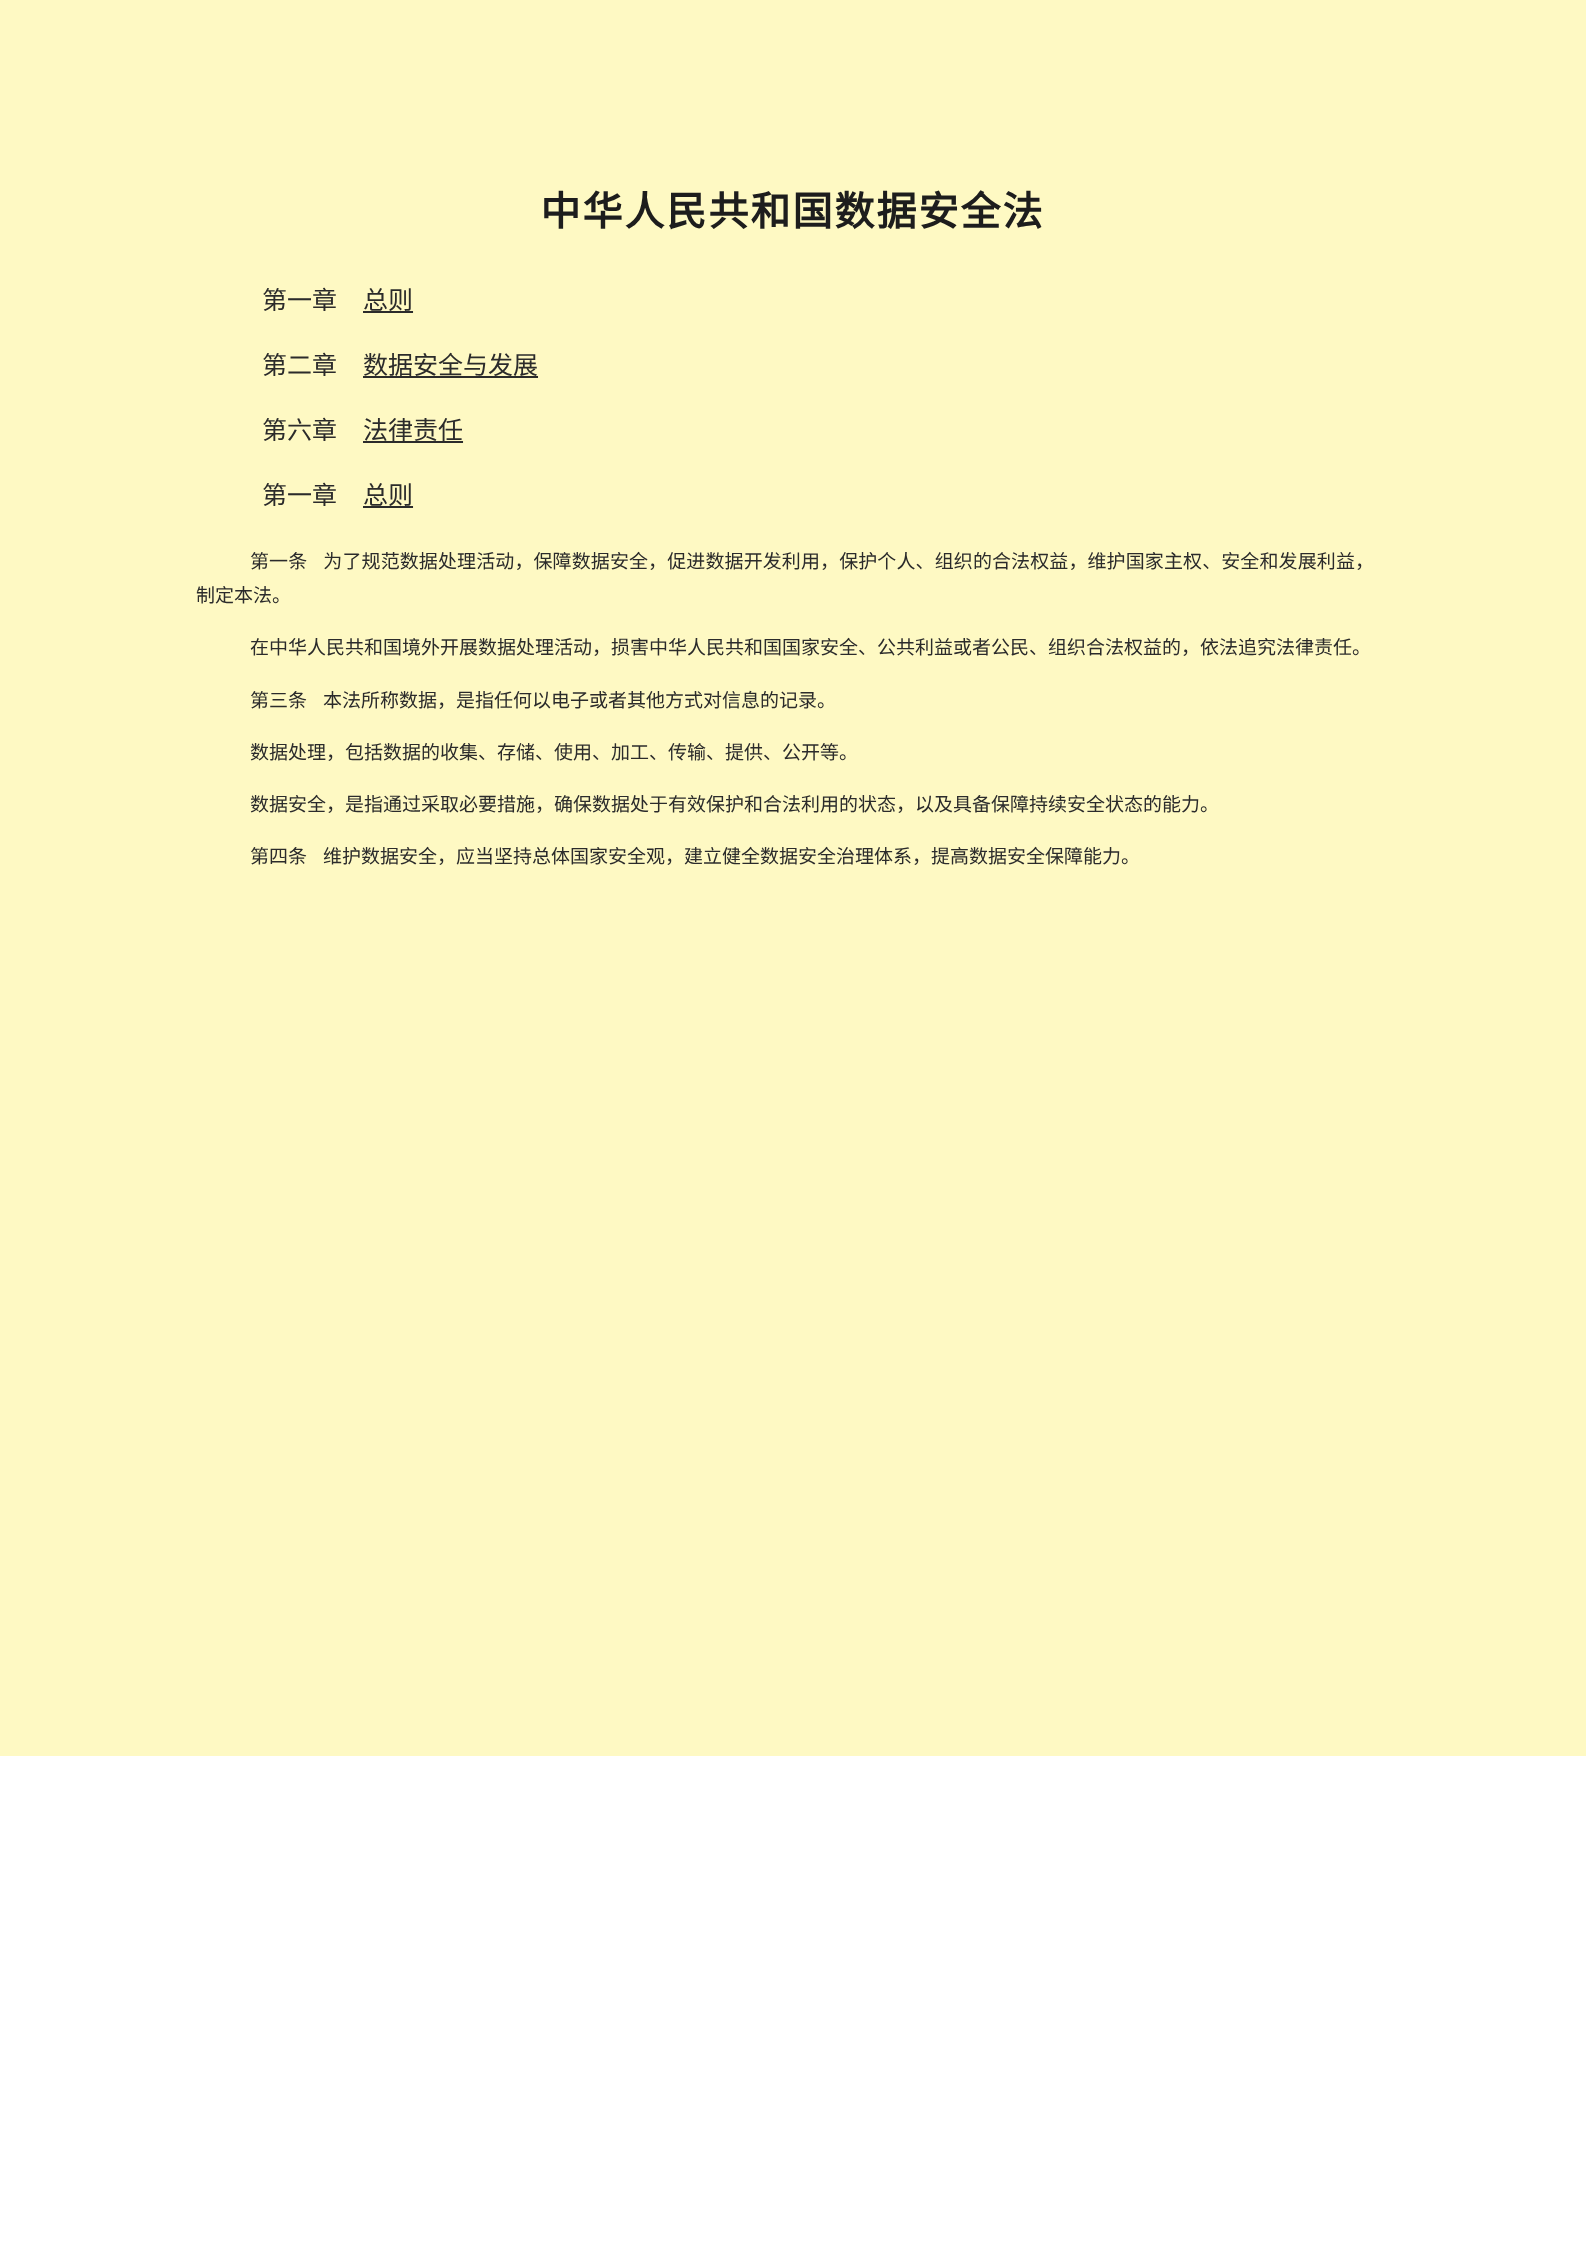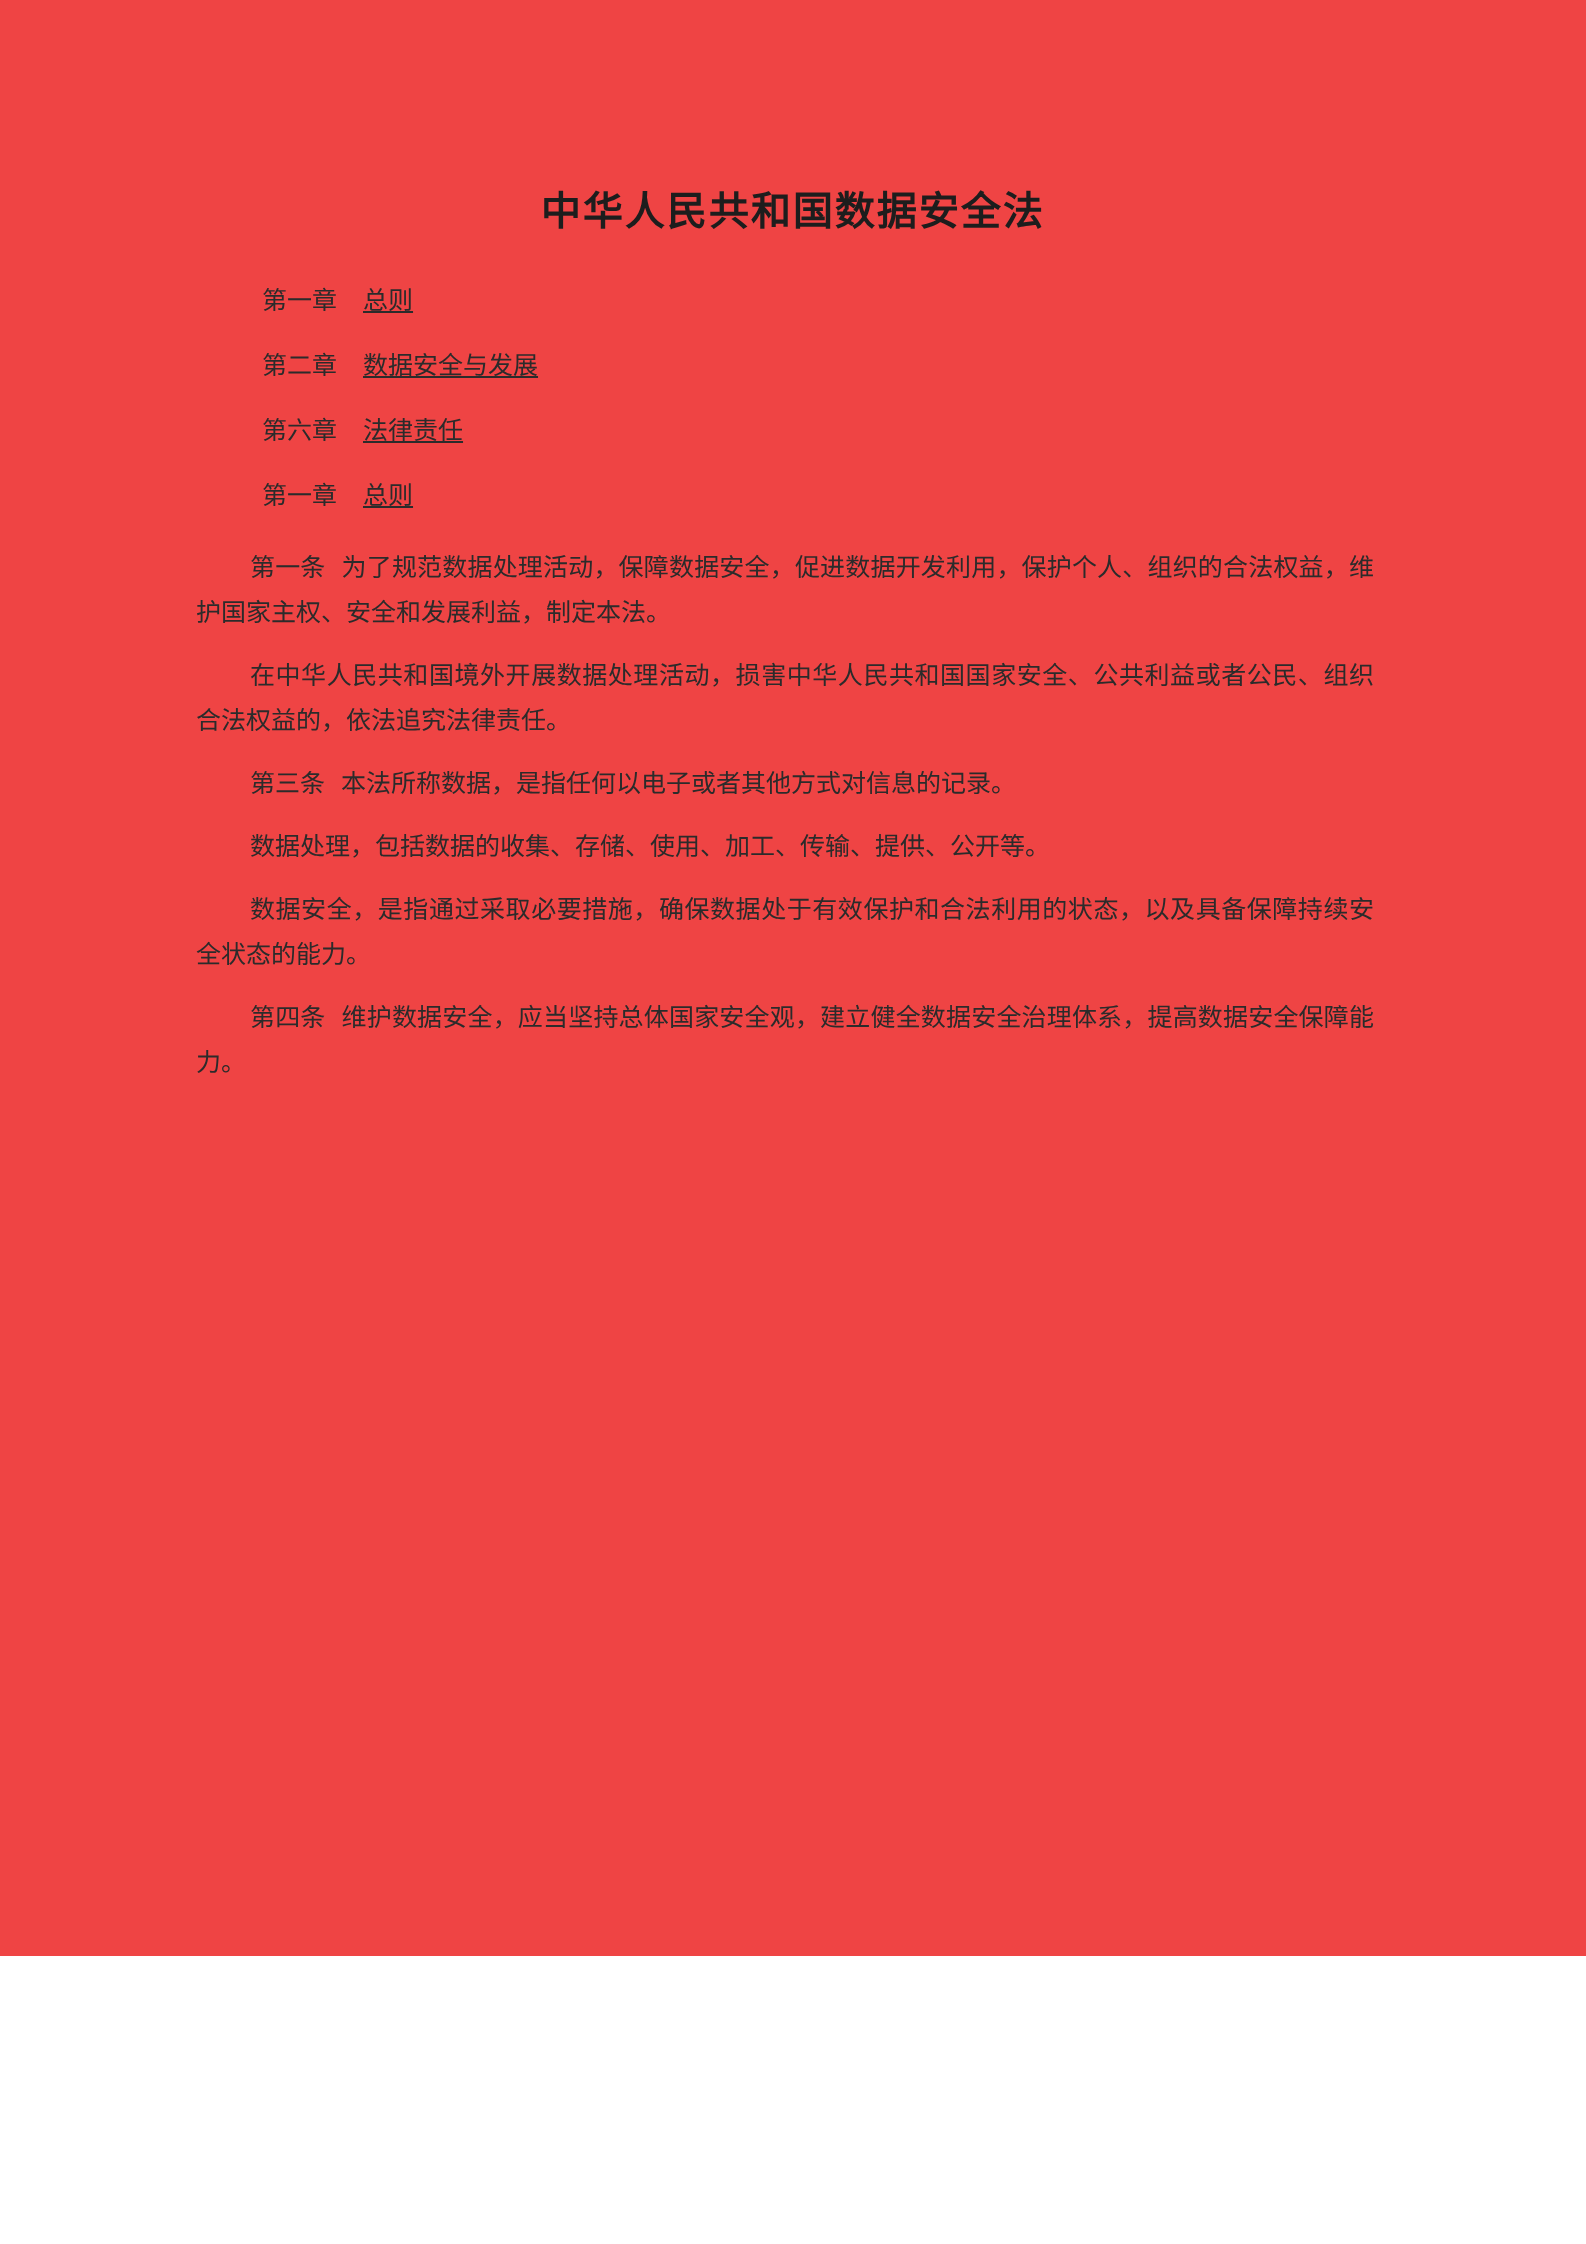--- a/index.html
+++ b/index.html
@@ -11,23 +11,23 @@
 
   body {
     font-family: "Liberation Serif", "DejaVu Serif", serif;
     color: #262626;
     -webkit-font-smoothing: antialiased;
   }
 
   #page {
     position: relative;
     width: 1586px;
-    height: 1956px;
+    height: 1756px;
     margin: 0 auto;
-    background: #ef4444;
+    background: #fef9c3;
     box-sizing: border-box;
     overflow: hidden;
   }
 
   #sheet {
     position: absolute;
     left: 0;
     top: 0;
     width: 1586px;
     height: 2244px;
@@ -82,21 +82,21 @@
     padding-left: 66px;
     white-space: nowrap;
   }
 
   .chapter-heading .toc-label {
     margin-left: 26px;
   }
 
   
   .article {
-    font-size: 25px;
+    font-size: 19px;
     line-height: 1.80;
     color: #2b2b2b;
     margin: 0 16px 18px 0;
     text-align: justify;
     text-justify: inter-ideograph;
     text-indent: 54px;
   }
 
   .article .art-num {
     margin-right: 16px;

